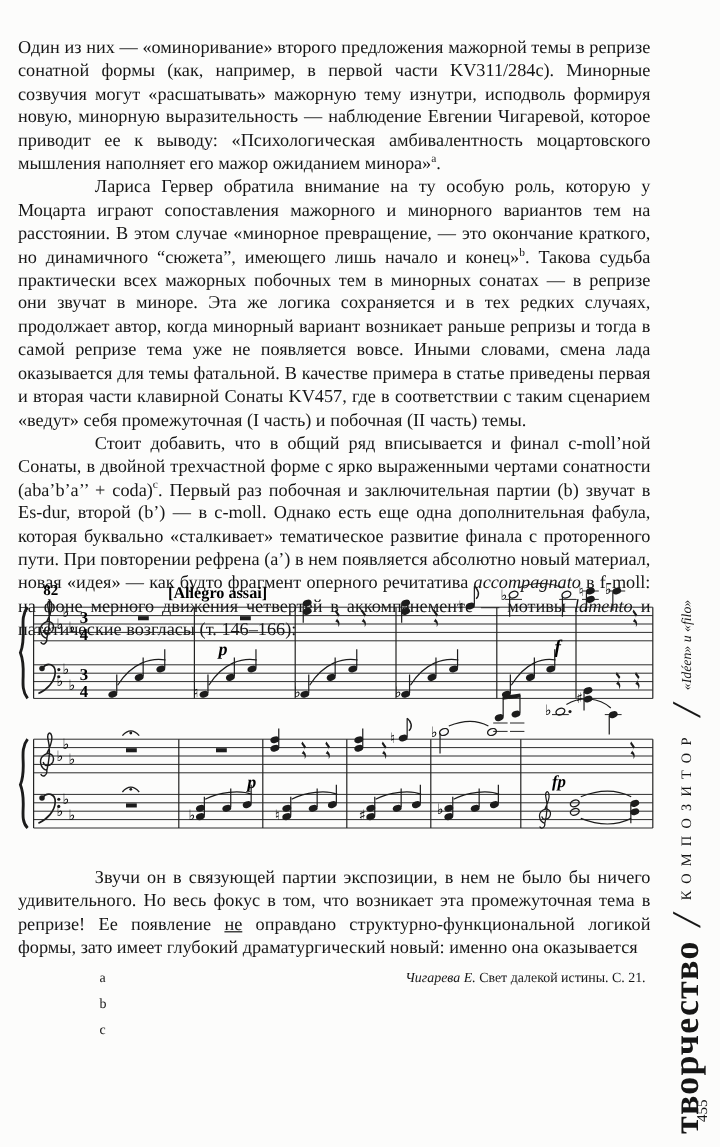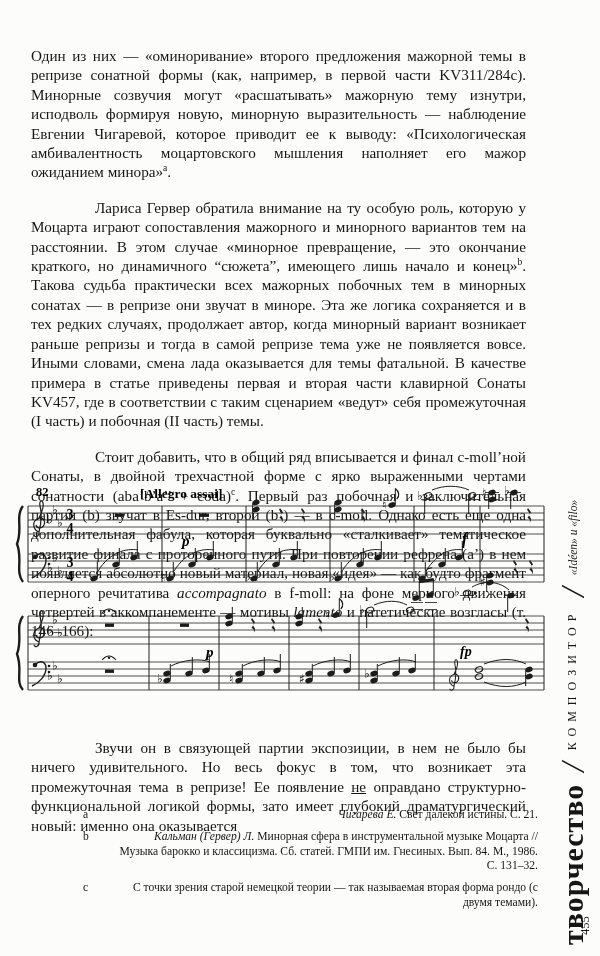--- a/index.html
+++ b/index.html
@@ -1,20 +1,20 @@
 <!DOCTYPE html>
 <html><head>
 <meta charset="utf-8">
 <style>
   html,body{margin:0;padding:0;width:600px;height:956px;overflow:hidden;}
   .page{position:relative;width:600px;height:956px;background:#fcfcfb;color:#161616;
         font-family:"Liberation Serif","DejaVu Serif",serif;}
   .col{position:absolute;left:15px;width:527px;text-align:justify;
        font-size:15.2px;line-height:19.4px;}
-  .col p{margin:16px;font-family:Liberation Serif, serif;}
+  .col p{margin:0;font-family:Liberation Serif, serif;}
   .col p.ind{text-indent:64px;}
   sup{font-size:9.5px;line-height:0;vertical-align:super;}
   .it{font-style:italic;}
   .ul{text-decoration:underline;}
   .music{position:absolute;left:14px;top:484px;width:545px;height:218px;}
   .music svg{display:block;}
   .fnotes{position:absolute;left:15px;top:808px;width:527px;font-size:11.6px;line-height:14.8px;}
   .fnrow{display:flex;margin-bottom:7px;}
   .fnlabel{width:30px;margin-left:68px;flex:none;}
   .fntext{flex:1;max-width:425px;text-align:right;}
@@ -275,25 +275,23 @@
     <p class="ind"><span>Звучи он в связующей партии экспозиции, в нем не было бы ничего удивительного. Но весь фокус в том, что возникает эта промежуточная тема в репризе! Ее появление </span><span class="ul">не</span><span> оправдано структурно-функциональной логикой формы, зато имеет глубокий драматургический новый: именно она оказывается</span></p>
   </div>
 
   <div class="fnotes">
     <div class="fnrow">
       <span class="fnlabel">a</span>
       <span class="fntext"><span class="it">Чигарева Е.</span><span> Свет далекой истины. С. 21.</span></span>
     </div>
     <div class="fnrow">
       <span class="fnlabel">b</span>
-      <span class="fntext"><span class="it">Кальман (Гервер) Л.</span><span> Минорная сфера в инструментальной музыке Моцарта // Музыка барокко и классицизма. Сб. статей. ГМПИ им. Гнесиных. Вып. 84. М., 1986. С. 131–32.</span></span>
     </div>
     <div class="fnrow">
       <span class="fnlabel">c</span>
-      <span class="fntext"><span class="it"></span><span>С точки зрения старой немецкой теории — так называемая вторая форма рондо (с двумя темами).</span></span>
     </div>
   </div>
 
   <div class="sidebar">
     <span class="sb-title">творчество</span>
     <span class="sb-slash">/</span>
     <span class="sb-sub">КОМПОЗИТОР</span>
     <span class="sb-slash">/</span>
     <span class="sb-chap">«Idéen» и «filo»</span>
   </div>

